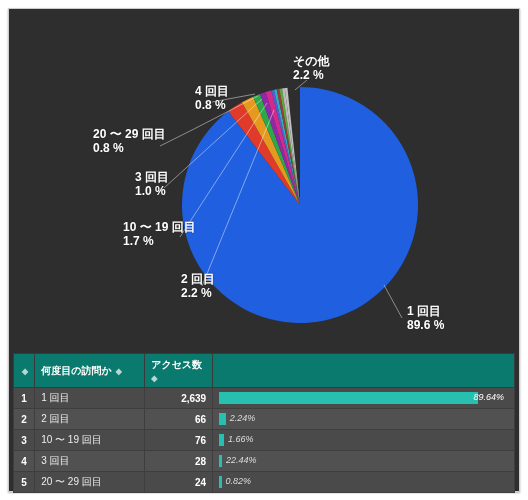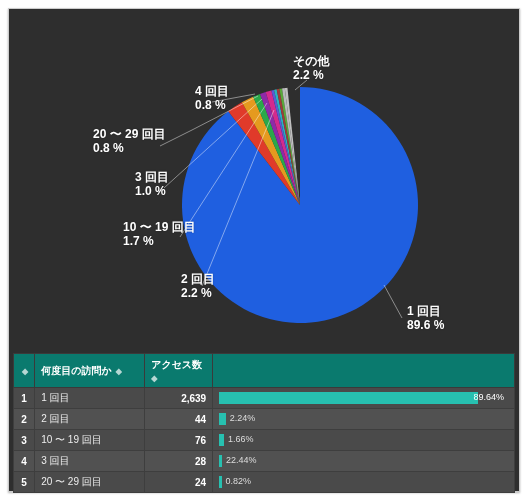--- a/index.html
+++ b/index.html
@@ -12,21 +12,21 @@
   .callout { position: absolute; color: #fff; font-size: 12px; line-height: 1.15; font-weight: bold; white-space: nowrap; text-shadow: 0 0 2px rgba(0,0,0,0.3); }
   .callout .pct { font-weight: bold; }
   .table { width: 100%; border-collapse: collapse; font-size: 10px; color: #ddd; }
   .table th { background: #0a7a6e; color: #fff; font-weight: bold; padding: 4px 6px; border: 1px solid #3a3a3a; text-align: left; }
   .table th .sort { font-size: 8px; opacity: 0.7; margin-left: 2px; }
   .table td { padding: 3px 6px; border: 1px solid #3e3e3e; background: #4a4a4a; vertical-align: middle; }
   .table tr:nth-child(even) td { background: #515151; }
   .table td.rank { width: 18px; text-align: center; font-weight: bold; color: #fff; }
   .table td.cat { width: 110px; color: #eee; }
   .table td.num { width: 60px; text-align: right; color: #fff; font-weight: bold; }
-  .barcell { position: relative; height: 14px; }
+  .barcell { position: relative; height: 14px; font-style: italic; }
   .bar { position: absolute; left: 0; top: 1px; height: 12px; background: #27c0b0; }
   .barlabel { position: absolute; top: 1px; font-size: 9px; color: #ddd; }
   .barlabel.inside { color: #fff; right: 4px; }
   .th-empty { width: 18px; }
   .lead { stroke: rgba(255,255,255,0.45); stroke-width: 1; fill: none; }
 </style>
 </head>
 <body>
 
 <div class="frame">
@@ -108,21 +108,21 @@
             <td>
               <div class="barcell">
                 <div class="bar" style="width:89.64%"></div>
                 <span class="barlabel inside" style="">89.64%</span>
               </div>
             </td>
           </tr>
           <tr>
             <td class="rank">2</td>
             <td class="cat">2 回目</td>
-            <td class="num">44</td>
+            <td class="num">66</td>
             <td>
               <div class="barcell">
                 <div class="bar" style="width:2.24%"></div>
                 <span class="barlabel " style="left:calc(2.24% + 4px)">2.24%</span>
               </div>
             </td>
           </tr>
           <tr>
             <td class="rank">3</td>
             <td class="cat">10 〜 19 回目</td>

